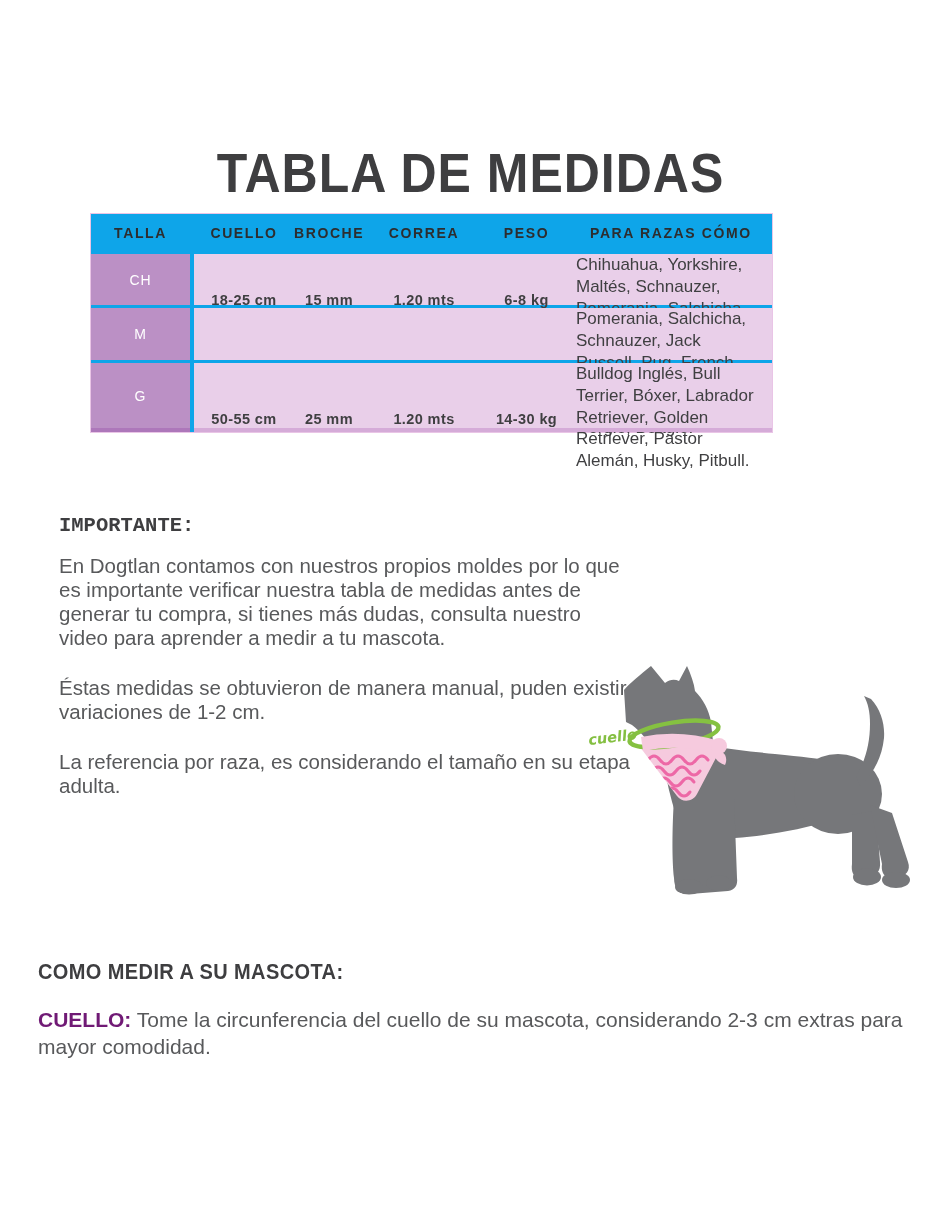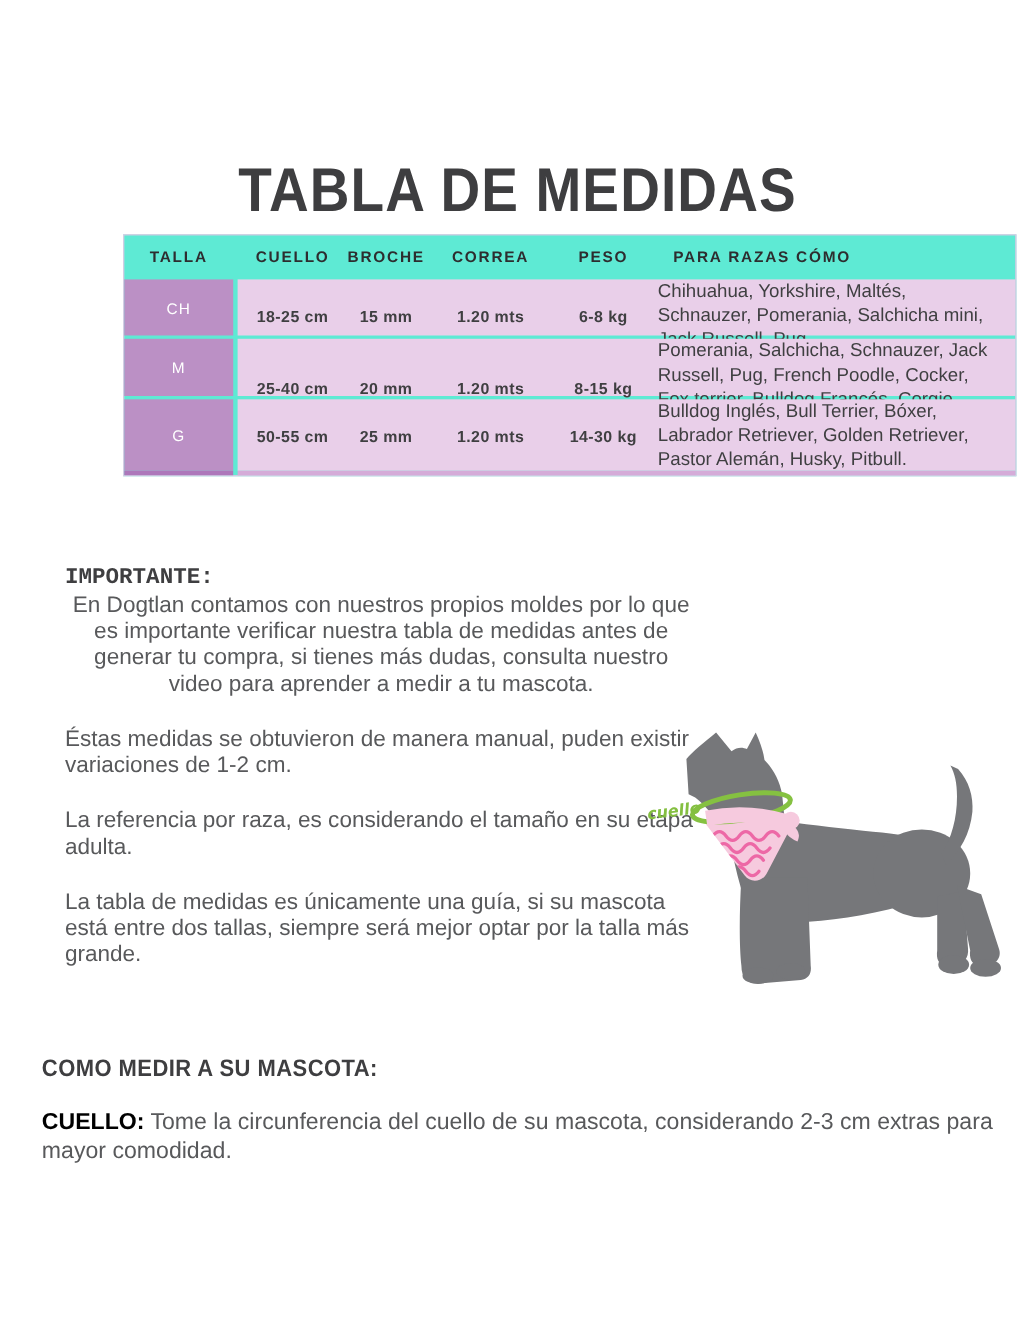--- a/index.html
+++ b/index.html
@@ -8,22 +8,22 @@
     font-family:"Liberation Sans",sans-serif;color:#58595b;overflow:hidden;
   }
   
   .title{
     position:absolute;left:98px;top:140px;width:745px;text-align:center;
     font-size:50px;font-weight:bold;letter-spacing:1px;color:#3e3e40;
     transform:scaleY(1.12);transform-origin:center top;white-space:nowrap;
   }
   
   .size-table{
-    position:absolute;left:112px;top:213px;width:812px;
-    border:1px solid #e9c5e6;box-sizing:border-box;background:#5eead4;
+    position:absolute;left:90px;top:213px;width:683px;
+    border:1px solid #e9c5e6;box-sizing:border-box;background:#0ea5e9;
   }
   .thead{display:flex;height:37px;align-items:center;}
   .talla-col{width:99px;flex:0 0 99px;margin-right:4px;display:flex;align-items:center;justify-content:center;}
   .rest-cols{flex:1;display:grid;grid-template-columns:100px 70px 120px 85px 1fr;align-items:center;height:100%;}
   .hcell{font-weight:bold;font-size:14px;letter-spacing:1.6px;color:#2d2d2f;text-align:center;}
   .hcell.razas-h{text-align:left;padding-left:7px;margin-left:14px;}
   .trow{display:flex;margin-top:3px;}
   .trow:first-of-type{margin-top:0;}
   .talla-cell{
     width:99px;flex:0 0 99px;margin-right:4px;background:#bb90c5;
@@ -36,30 +36,30 @@
   .row-ch{height:51px;}
   .row-m{height:52px;}
   .row-g{height:65px;}
   .t-bottom{display:flex;height:4px;margin-top:0;}
   .t-bottom .b1{width:99px;flex:0 0 99px;margin-right:4px;background:#ad77ba;}
   .t-bottom .b2{flex:1;background:#d5abd8;}
   
   .notes{position:absolute;left:59px;top:514px;width:575px;font-size:20.5px;line-height:24px;}
   .notes .imp-head{margin:0;font-weight:bold;color:#3e3e40;font-family:Liberation Mono, monospace;}
   .notes p{margin:0 0 26px 0;}
-  .notes p.first{margin-top:0;text-align:center;}
+  .notes p.first{margin-top:16px;}
   
   .dog-wrap{position:absolute;left:570px;top:650px;width:350px;height:250px;}
   
   .howto-head{
     position:absolute;left:38px;top:960px;font-size:20px;font-weight:bold;
     color:#3e3e40;letter-spacing:.4px;transform:scaleY(1.08);transform-origin:left top;
   }
   .howto-body{position:absolute;left:38px;top:1006px;width:872px;font-size:21px;line-height:27px;}
-  .howto-body b{color:#000000;}
+  .howto-body b{color:#701a75;}
 </style>
 </head>
 <body>
 
 <div class="title">TABLA DE MEDIDAS</div>
 
 <div class="size-table">
   <div class="thead">
     <div class="talla-col">
         <span class="hcell">TALLA</span>
@@ -110,21 +110,20 @@
     <span class="b1"></span>
       <span class="b2"></span>
   </div>
 </div>
 
 <div class="notes">
   <p class="imp-head">IMPORTANTE:</p>
   <p class="first">En Dogtlan contamos con nuestros propios moldes por lo que es importante verificar nuestra tabla de medidas antes de generar tu compra, si tienes más dudas, consulta nuestro video para aprender a medir a tu mascota.</p>
   <p>Éstas medidas se obtuvieron de manera manual, puden existir variaciones de 1-2 cm.</p>
   <p>La referencia por raza, es considerando el tamaño en su etapa adulta.</p>
-  <p>La tabla de medidas es únicamente una guía, si su mascota está entre dos tallas, siempre será mejor optar por la talla más grande.</p>
 </div>
 
 <div class="dog-wrap">
   <svg width="350" height="250" viewBox="0 0 350 250" xmlns="http://www.w3.org/2000/svg">
     <defs>
       <clipPath id="bandanaClip">
         <path d="M 74 96 C 98 89 124 90 147 98 C 149 100 149 102 148 104 L 127 144 C 123 152 112 153 107 146 L 73 101 C 71 99 72 97 74 96 Z"></path>
       </clipPath>
     </defs>
     <g fill="#76777a">

